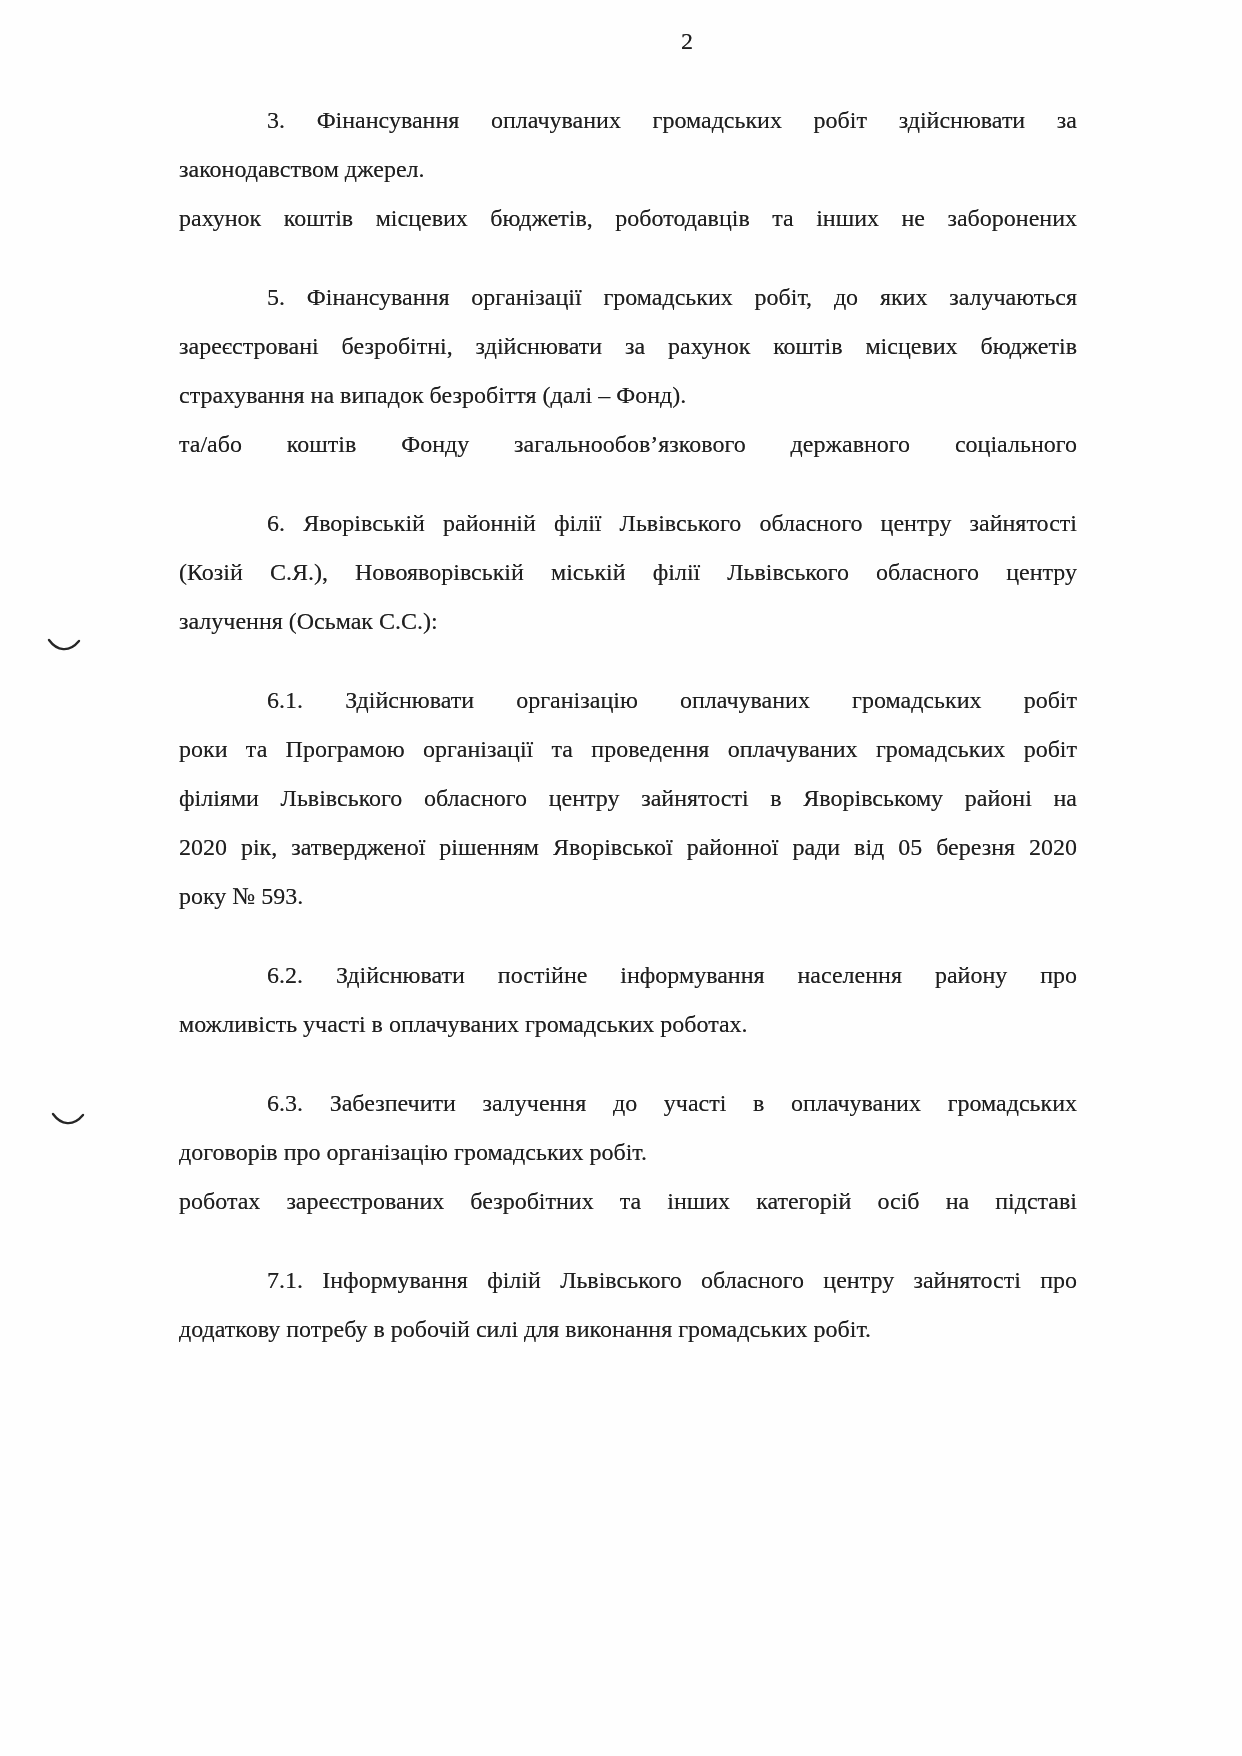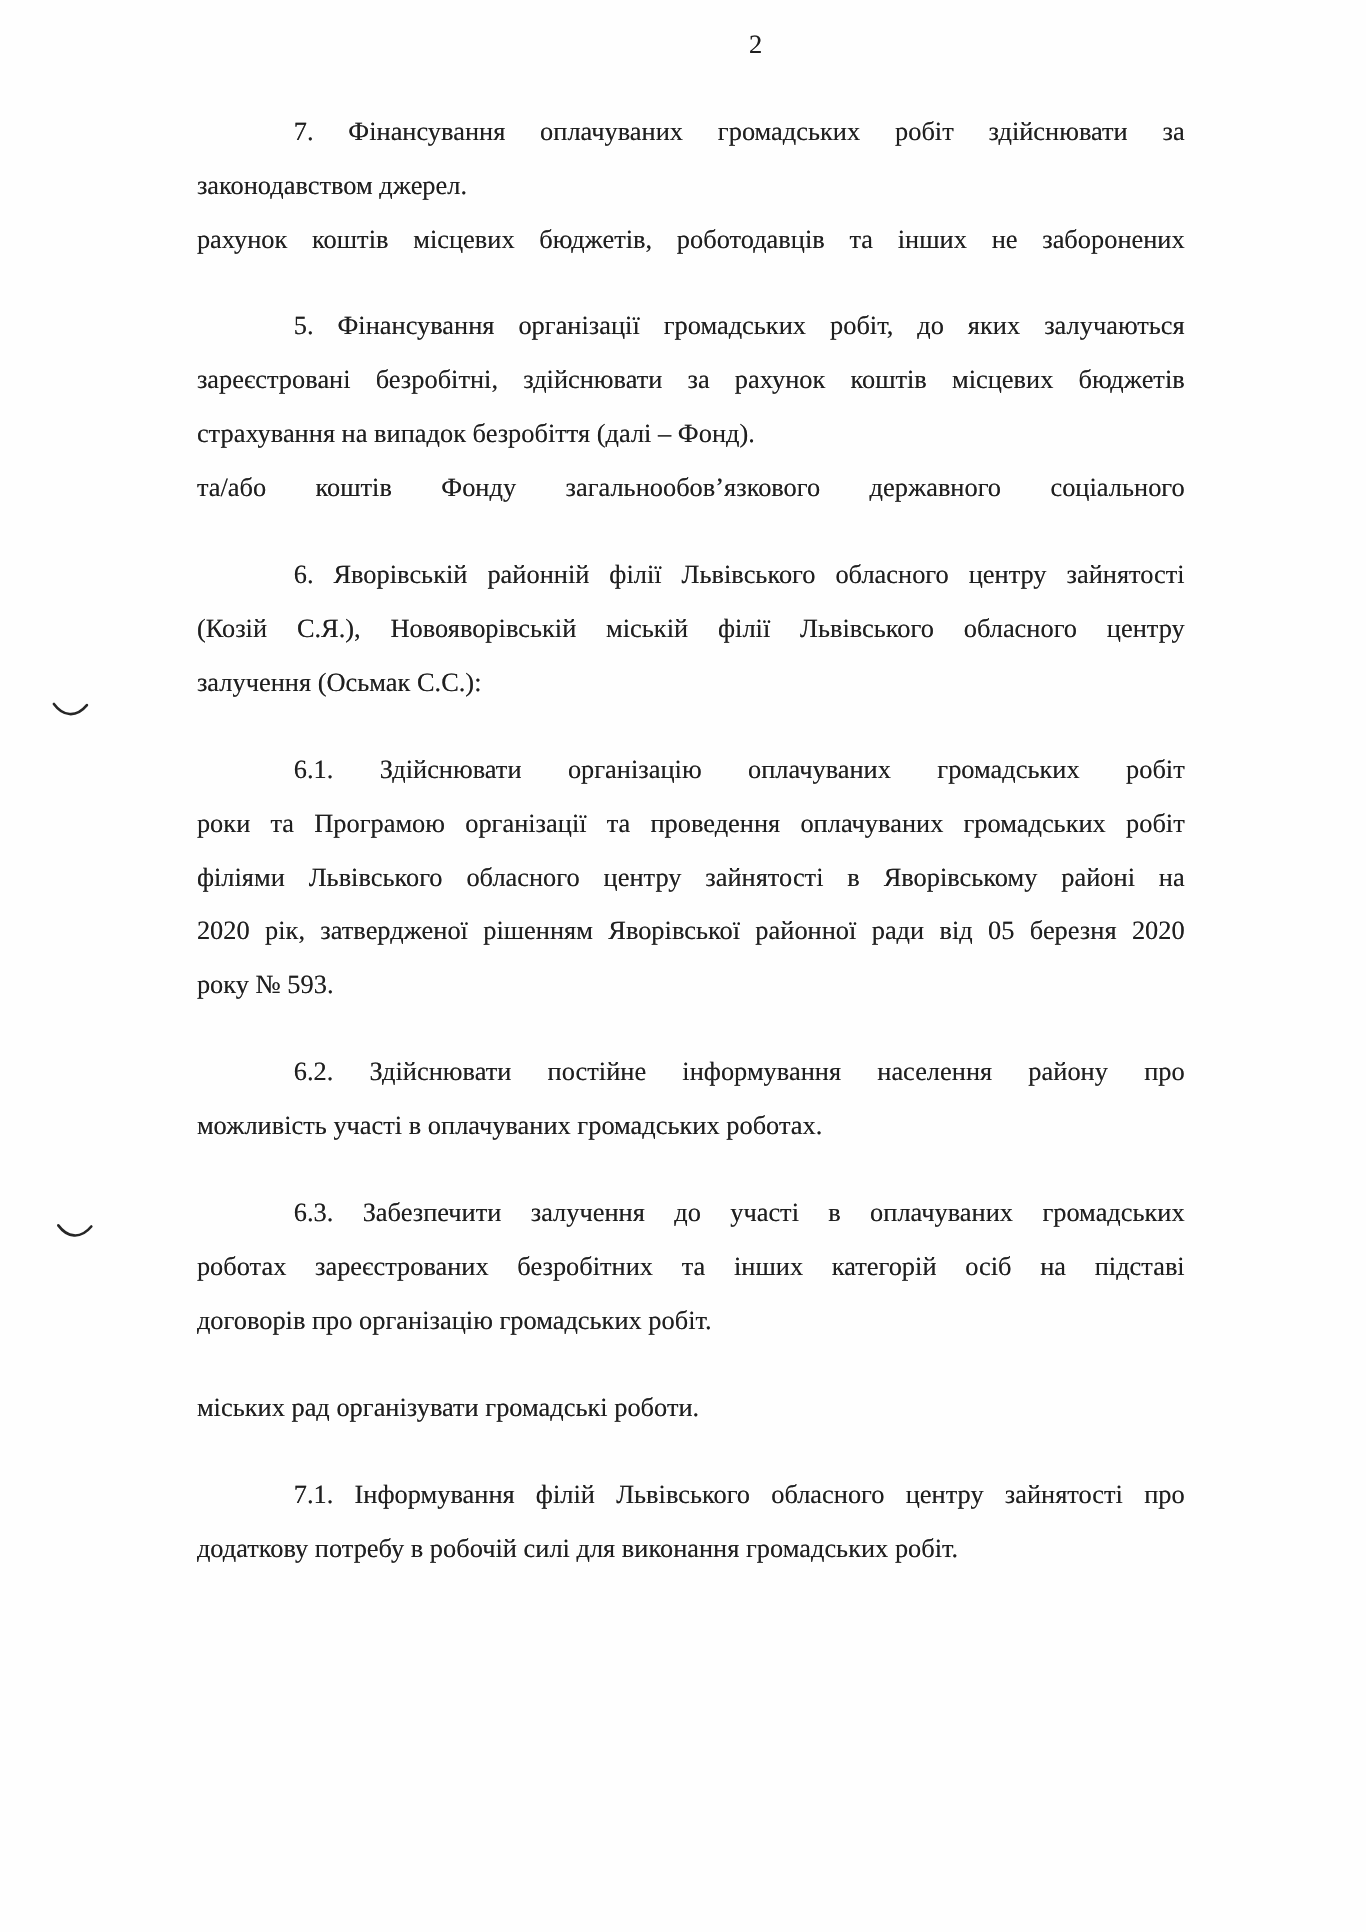--- a/index.html
+++ b/index.html
@@ -70,21 +70,21 @@
     <svg viewBox="0 0 36 18" aria-hidden="true">
       <path d="M3 4 C 11 15, 23 17, 33 5" fill="none" stroke="#262626" stroke-width="2.4" stroke-linecap="round"></path>
     </svg>
   </div>
 
   <div class="text-block">
 
     <div class="page-number">2</div>
 
     <div class="para">
-      <div class="line first">7. Фінансування оплачуваних громадських робіт здійснювати за</div>
+      <div class="line first">3. Фінансування оплачуваних громадських робіт здійснювати за</div>
       <div class="line last">законодавством джерел.</div>
       <div class="line">рахунок коштів місцевих бюджетів, роботодавців та інших не заборонених</div>
     </div>
 
     <div class="para">
       <div class="line first">5. Фінансування організації громадських робіт, до яких залучаються</div>
       <div class="line">зареєстровані безробітні, здійснювати за рахунок коштів місцевих бюджетів</div>
       <div class="line last">страхування на випадок безробіття (далі – Фонд).</div>
       <div class="line">та/або коштів Фонду загальнообов’язкового державного соціального</div>
     </div>
@@ -103,26 +103,25 @@
       <div class="line last">року № 593.</div>
     </div>
 
     <div class="para">
       <div class="line first">6.2. Здійснювати постійне інформування населення району про</div>
       <div class="line last">можливість участі в оплачуваних громадських роботах.</div>
     </div>
 
     <div class="para">
       <div class="line first">6.3. Забезпечити залучення до участі в оплачуваних громадських</div>
+      <div class="line last">договорів про організацію громадських робіт.</div>
       <div class="line">роботах зареєстрованих безробітних та інших категорій осіб на підставі</div>
-      <div class="line last">договорів про організацію громадських робіт.</div>
     </div>
 
     <div class="para">
-      <div class="line last">міських рад організувати громадські роботи.</div>
     </div>
 
 
     <div class="para">
       <div class="line first">7.1. Інформування філій Львівського обласного центру зайнятості про</div>
       <div class="line last">додаткову потребу в робочій силі для виконання громадських робіт.</div>
     </div>
 
   </div>
 </div>

